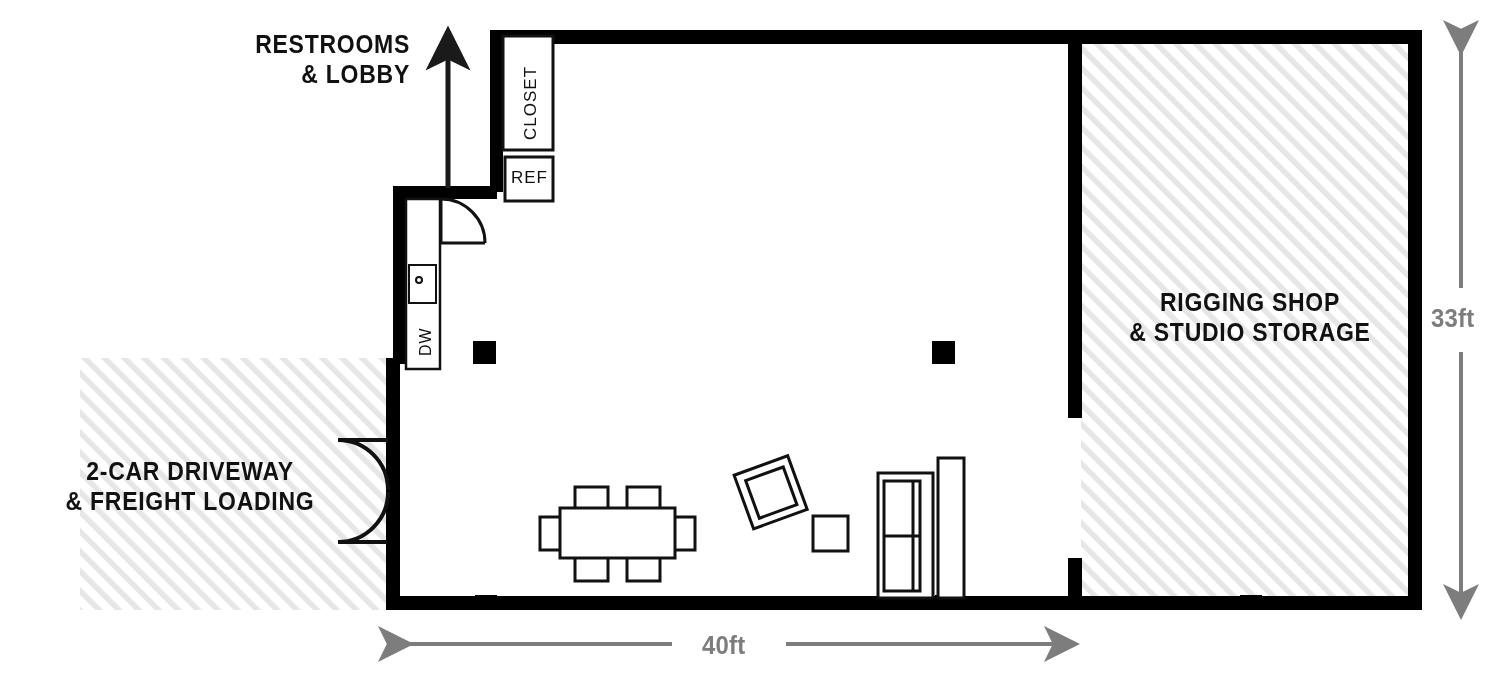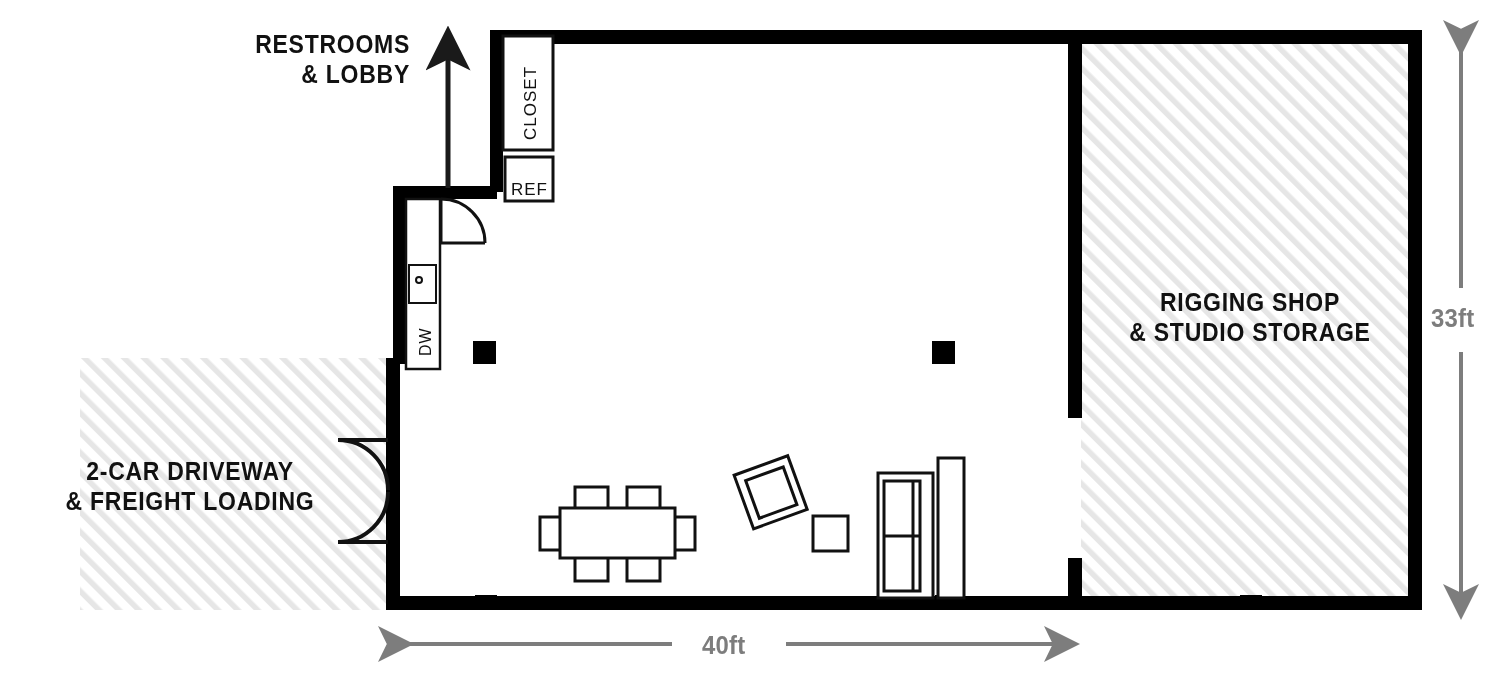--- a/index.html
+++ b/index.html
@@ -191,15 +191,15 @@
 <div class="lbl big" style="left:40px;top:457px;width:300px;"><span>2-CAR DRIVEWAY</span><br><span>&amp; FREIGHT LOADING</span></div>
 
 <div class="lbl big" style="left:1090px;top:288px;width:320px;"><span>RIGGING SHOP</span><br><span>&amp; STUDIO STORAGE</span></div>
 
 <div class="dimlbl" style="left:700px;top:630px;">40ft</div>
 
 <div class="dimlbl" style="left:1429px;top:303px;">33ft</div>
 
 <div class="roomtxt vert" style="left:521px;top:140px;">CLOSET</div>
 
-<div class="roomtxt" style="left:511px;top:180px;">REF</div>
+<div class="roomtxt" style="left:511px;top:168px;">REF</div>
 
 <div class="roomtxt vert" style="left:417px;top:356px;font-size:16px;">DW</div>
 
 </body></html>

